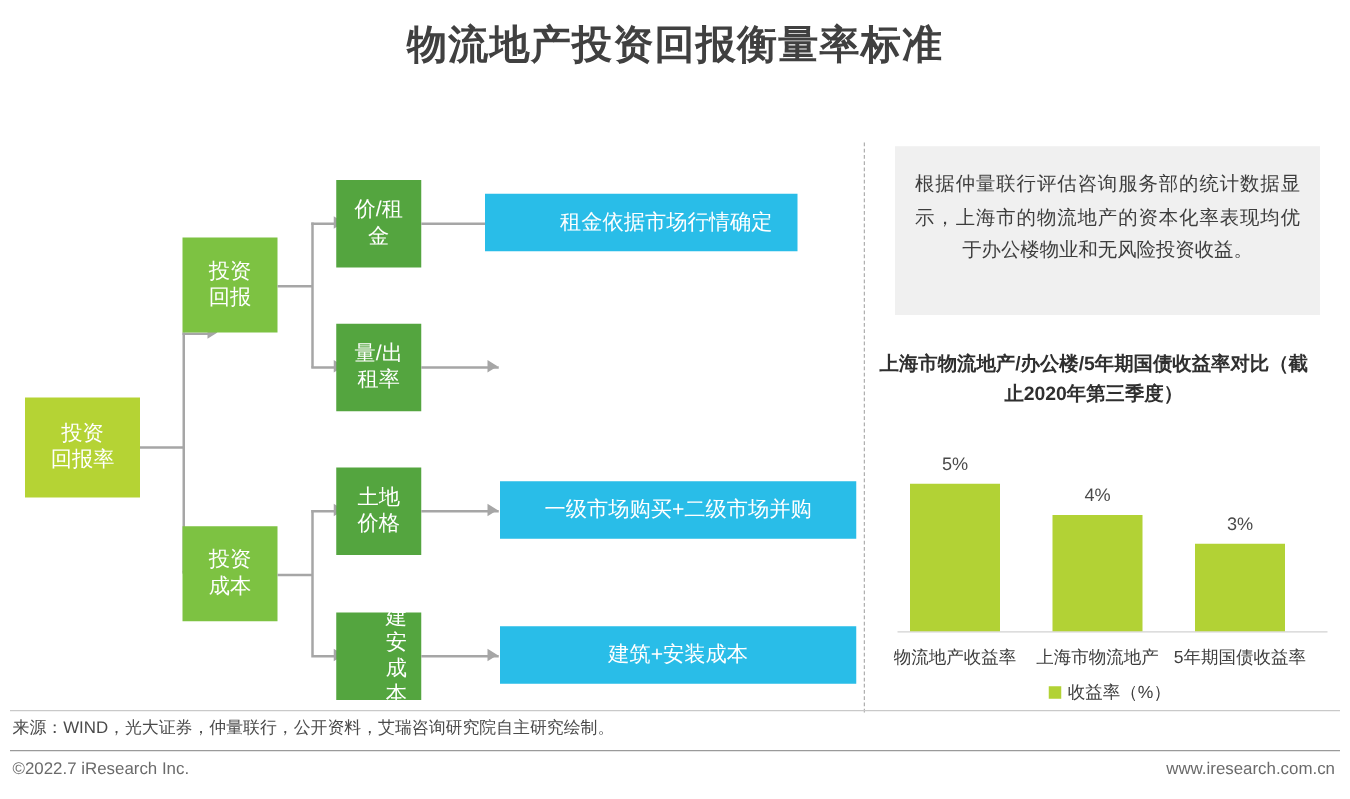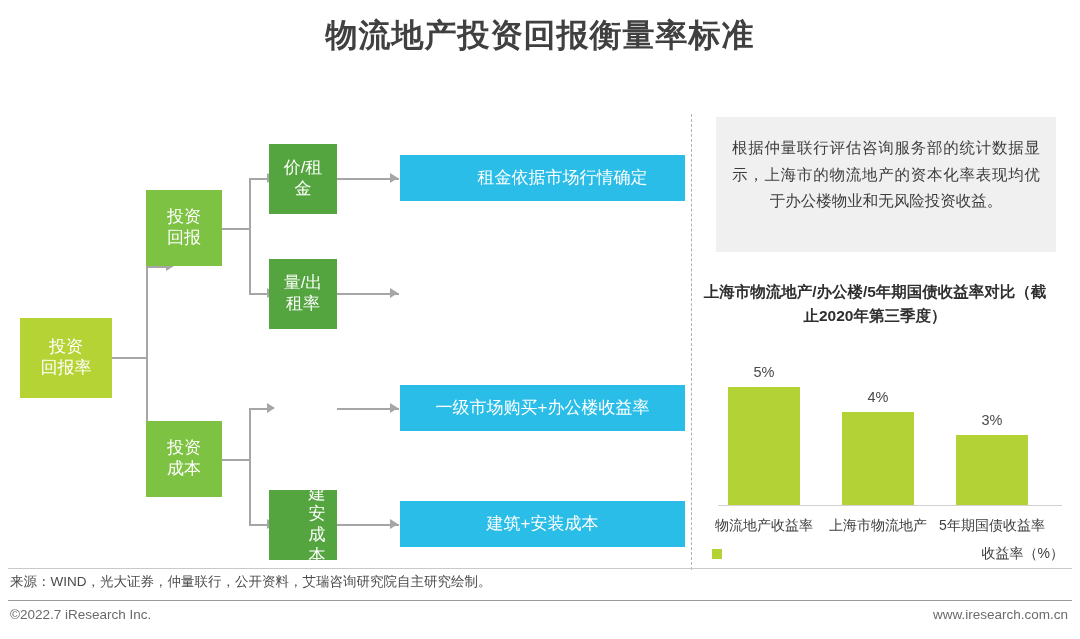--- a/index.html
+++ b/index.html
@@ -88,21 +88,21 @@
   .bar-val {
     position: absolute; width: 80px; text-align: center;
     font-size: 14.5px; color: #4a4a4a;
   }
   .cat {
     position: absolute; bottom: 30px; width: 118px; text-align: center;
     font-size: 14px; color: #3d3d3d; white-space: nowrap;
   }
   .legend {
     position: absolute; bottom: 2px; left: 0; width: 352px;
-    display: flex; align-items: center; justify-content: space-between; gap: 5px;
+    display: flex; align-items: center; justify-content: center; gap: 5px;
     font-size: 14px; color: #3d3d3d;
   }
   .legend-swatch { width: 10px; height: 10px; background: #b2d235; display:inline-block; }
 
   
   .src-rule { position:absolute; left:8px; top:568px; width:1064px; height:1px; background:#c9c9c9; }
   .source {
     position: absolute; left: 10px; top: 573px;
     font-size: 13.5px; color: #4a4a4a;
   }
@@ -162,40 +162,44 @@
     <div class="ln h" style="left:249px; top:424px; width:20px;"></div>
     <div class="arrow" style="left:267px; top:419px;"></div>
 
     <div class="node lvl3" style="left:269px; top:159px; width:68px; height:70px;">
       <span style="white-space:pre-line">量/出
 租率</span>
     </div>
     <div class="node lvl3" style="left:269px; top:44px; width:68px; height:70px;">
       <span style="white-space:pre-line">价/租
 金</span>
+    </div>
+    <div class="node lvl3" style="left:269px; top:274px; width:68px; height:70px;">
+      <span style="white-space:pre-line">土地
+价格</span>
     </div>
     <div class="node lvl3" style="left:269px; top:390px; width:68px; height:70px;padding-left:32px;">
       <span style="white-space:pre-line">建安
 成本</span>
     </div>
 
     <div class="ln h" style="left:337px; top:78px; width:62px;"></div>
     <div class="arrow" style="left:390px; top:73px;"></div>
     <div class="ln h" style="left:337px; top:193px; width:62px;"></div>
     <div class="arrow" style="left:390px; top:188px;"></div>
     <div class="ln h" style="left:337px; top:308px; width:62px;"></div>
     <div class="arrow" style="left:390px; top:303px;"></div>
     <div class="ln h" style="left:337px; top:424px; width:62px;"></div>
     <div class="arrow" style="left:390px; top:419px;"></div>
 
-    <div class="node blue" style="left:400px; top:55px; width:285px; height:46px;padding-left:44px;">
+    <div class="node blue" style="left:388px; top:55px; width:250px; height:46px;padding-left:44px;">
       <span>租金依据市场行情确定</span>
     </div>
     <div class="node blue" style="left:400px; top:285px; width:285px; height:46px;">
-      <span>一级市场购买+办公楼收益率</span>
+      <span>一级市场购买+二级市场并购</span>
     </div>
     <div class="node blue" style="left:400px; top:401px; width:285px; height:46px;">
       <span>建筑+安装成本</span>
     </div>
   </div>
 
   <div class="divider"></div>
 
   <div class="rpanel">
 

